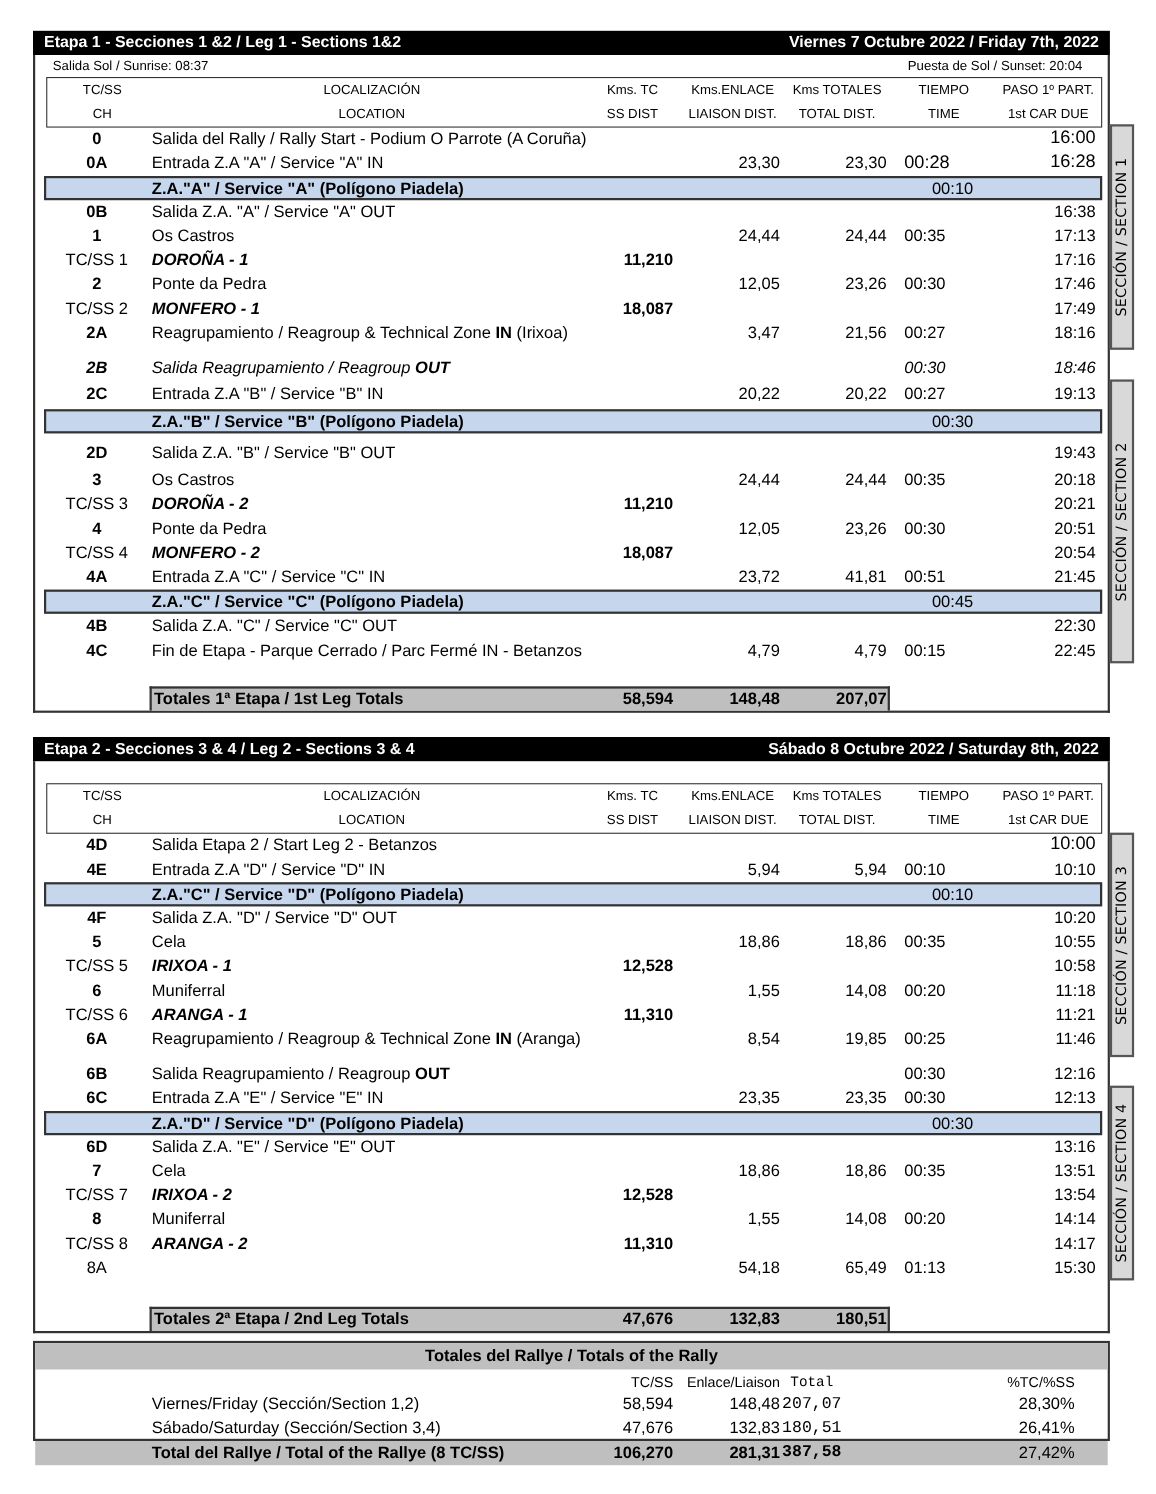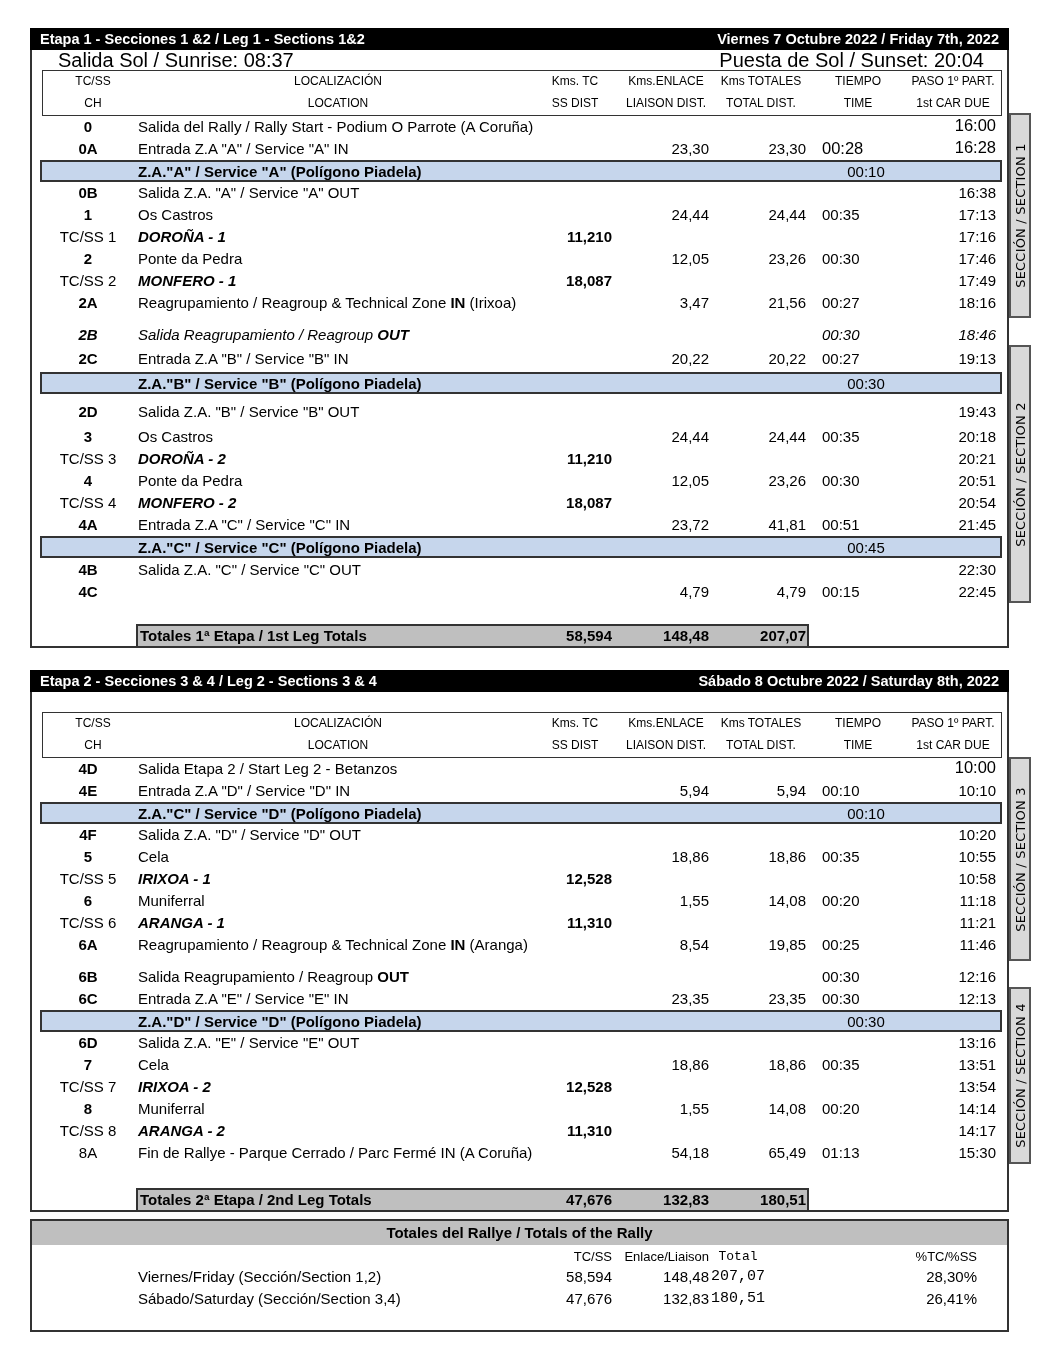--- a/index.html
+++ b/index.html
@@ -12,21 +12,21 @@
     background: #000; color: #fff; font-weight: bold; font-size: 14.5px;
     display: flex; justify-content: space-between; align-items: center; padding: 0 10px;
   }
   .leg-body {
     position: absolute; left: 0; top: 22px; width: 979px;
     border-left: 2px solid #333; border-right: 2px solid #333; border-bottom: 2px solid #333;
   }
   .sun-row {
     position: absolute; left: 0; top: 0; width: 963px; height: 20px;
     display: flex; justify-content: space-between; align-items: center;
-    padding: 0 11px 0 26px; font-size: 20px;
+    padding: 0 11px 0 16px; font-size: 12px;
   }
   .colhead {
     position: absolute; left: 10px; top: 20px; width: 960px; height: 46px;
     border: 1.5px solid #333; font-size: 12px;
   }
   .colhead .hrow { position: absolute; left: 0; width: 100%; height: 22px; }
   .colhead .hrow.r1 { top: 0; }
   .colhead .hrow.r2 { top: 22px; }
   .colhead span { position: absolute; top: 3px; text-align: center; white-space: nowrap; }
 
@@ -69,21 +69,21 @@
     position: absolute; left: 1009px; width: 22px;
     background: #d9d9d9; border: 2px solid #555;
     display: flex; align-items: center; justify-content: center;
   }
   .section-tab span {
     transform: rotate(-90deg); white-space: nowrap; font-size: 13px;
     font-family: "DejaVu Sans", sans-serif; letter-spacing: 0.2px;
   }
 
   .summary {
-    position: absolute; left: 30px; top: 1219px; width: 979px; height: 113px;
+    position: absolute; left: 30px; top: 1219px; width: 979px; height: 91px;
     border: 2px solid #333;
   }
   .summary .sum-title {
     position: absolute; left: 0; top: 0; width: 975px; height: 24px;
     background: #bfbfbf; font-weight: bold; font-size: 15px;
     text-align: center; line-height: 24px;
   }
   .summary .sum-row { position: absolute; left: 0; width: 975px; height: 22px; font-size: 15px; }
   .summary .sum-row span { position: absolute; top: 2px; white-space: nowrap; }
   .summary .sum-row .s-lab { left: 106px; }
@@ -290,20 +290,21 @@
           <span class="ch bold">4B</span>
           <span class="loc">Salida Z.A. "C" / Service "C" OUT</span>
           <span class="kms"></span>
           <span class="enl"></span>
           <span class="tot"></span>
           <span class="tim"></span>
           <span class="pas">22:30</span>
         </div>
         <div class="row" style="top: 465px;">
           <span class="ch bold">4C</span>
+          <span class="loc">Fin de Etapa - Parque Cerrado / Parc Fermé IN - Betanzos</span>
           <span class="kms"></span>
           <span class="enl">4,79</span>
           <span class="tot">4,79</span>
           <span class="tim">00:15</span>
           <span class="pas">22:45</span>
         </div>
       </div>
     <div class="totals-bar" style="top:574px;">
       <span class="t-label">Totales 1ª Etapa / 1st Leg Totals</span>
       <span class="t-kms">58,594</span>
@@ -484,21 +485,20 @@
           <span class="ch">TC/SS 8</span>
           <span class="loc ss">ARANGA - 2</span>
           <span class="kms">11,310</span>
           <span class="enl"></span>
           <span class="tot"></span>
           <span class="tim"></span>
           <span class="pas">14:17</span>
         </div>
         <div class="row" style="top: 384px;">
           <span class="ch">8A</span>
-          <span class="loc">Fin de Rallye - Parque Cerrado / Parc Fermé IN (A Coruña)</span>
           <span class="kms"></span>
           <span class="enl">54,18</span>
           <span class="tot">65,49</span>
           <span class="tim">01:13</span>
           <span class="pas">15:30</span>
         </div>
       </div>
     <div class="totals-bar" style="top:496px;">
       <span class="t-label">Totales 2ª Etapa / 2nd Leg Totals</span>
       <span class="t-kms">47,676</span>
@@ -529,13 +529,20 @@
     <span class="s-tot">207,07</span>
     <span class="s-pct">28,30%</span>
   </div>
   <div class="sum-row" style="top:67px;">
     <span class="s-lab">Sábado/Saturday (Sección/Section 3,4)</span>
     <span class="s-kms">47,676</span>
     <span class="s-enl">132,83</span>
     <span class="s-tot">180,51</span>
     <span class="s-pct">26,41%</span>
   </div>
+  <div class="sum-row sum-total" style="top:89px;">
+    <span class="s-lab">Total del Rallye / Total of the Rallye (8 TC/SS)</span>
+    <span class="s-kms">106,270</span>
+    <span class="s-enl">281,31</span>
+    <span class="s-tot">387,58</span>
+    <span class="s-pct">27,42%</span>
+  </div>
 </div>
 
 </body></html>

